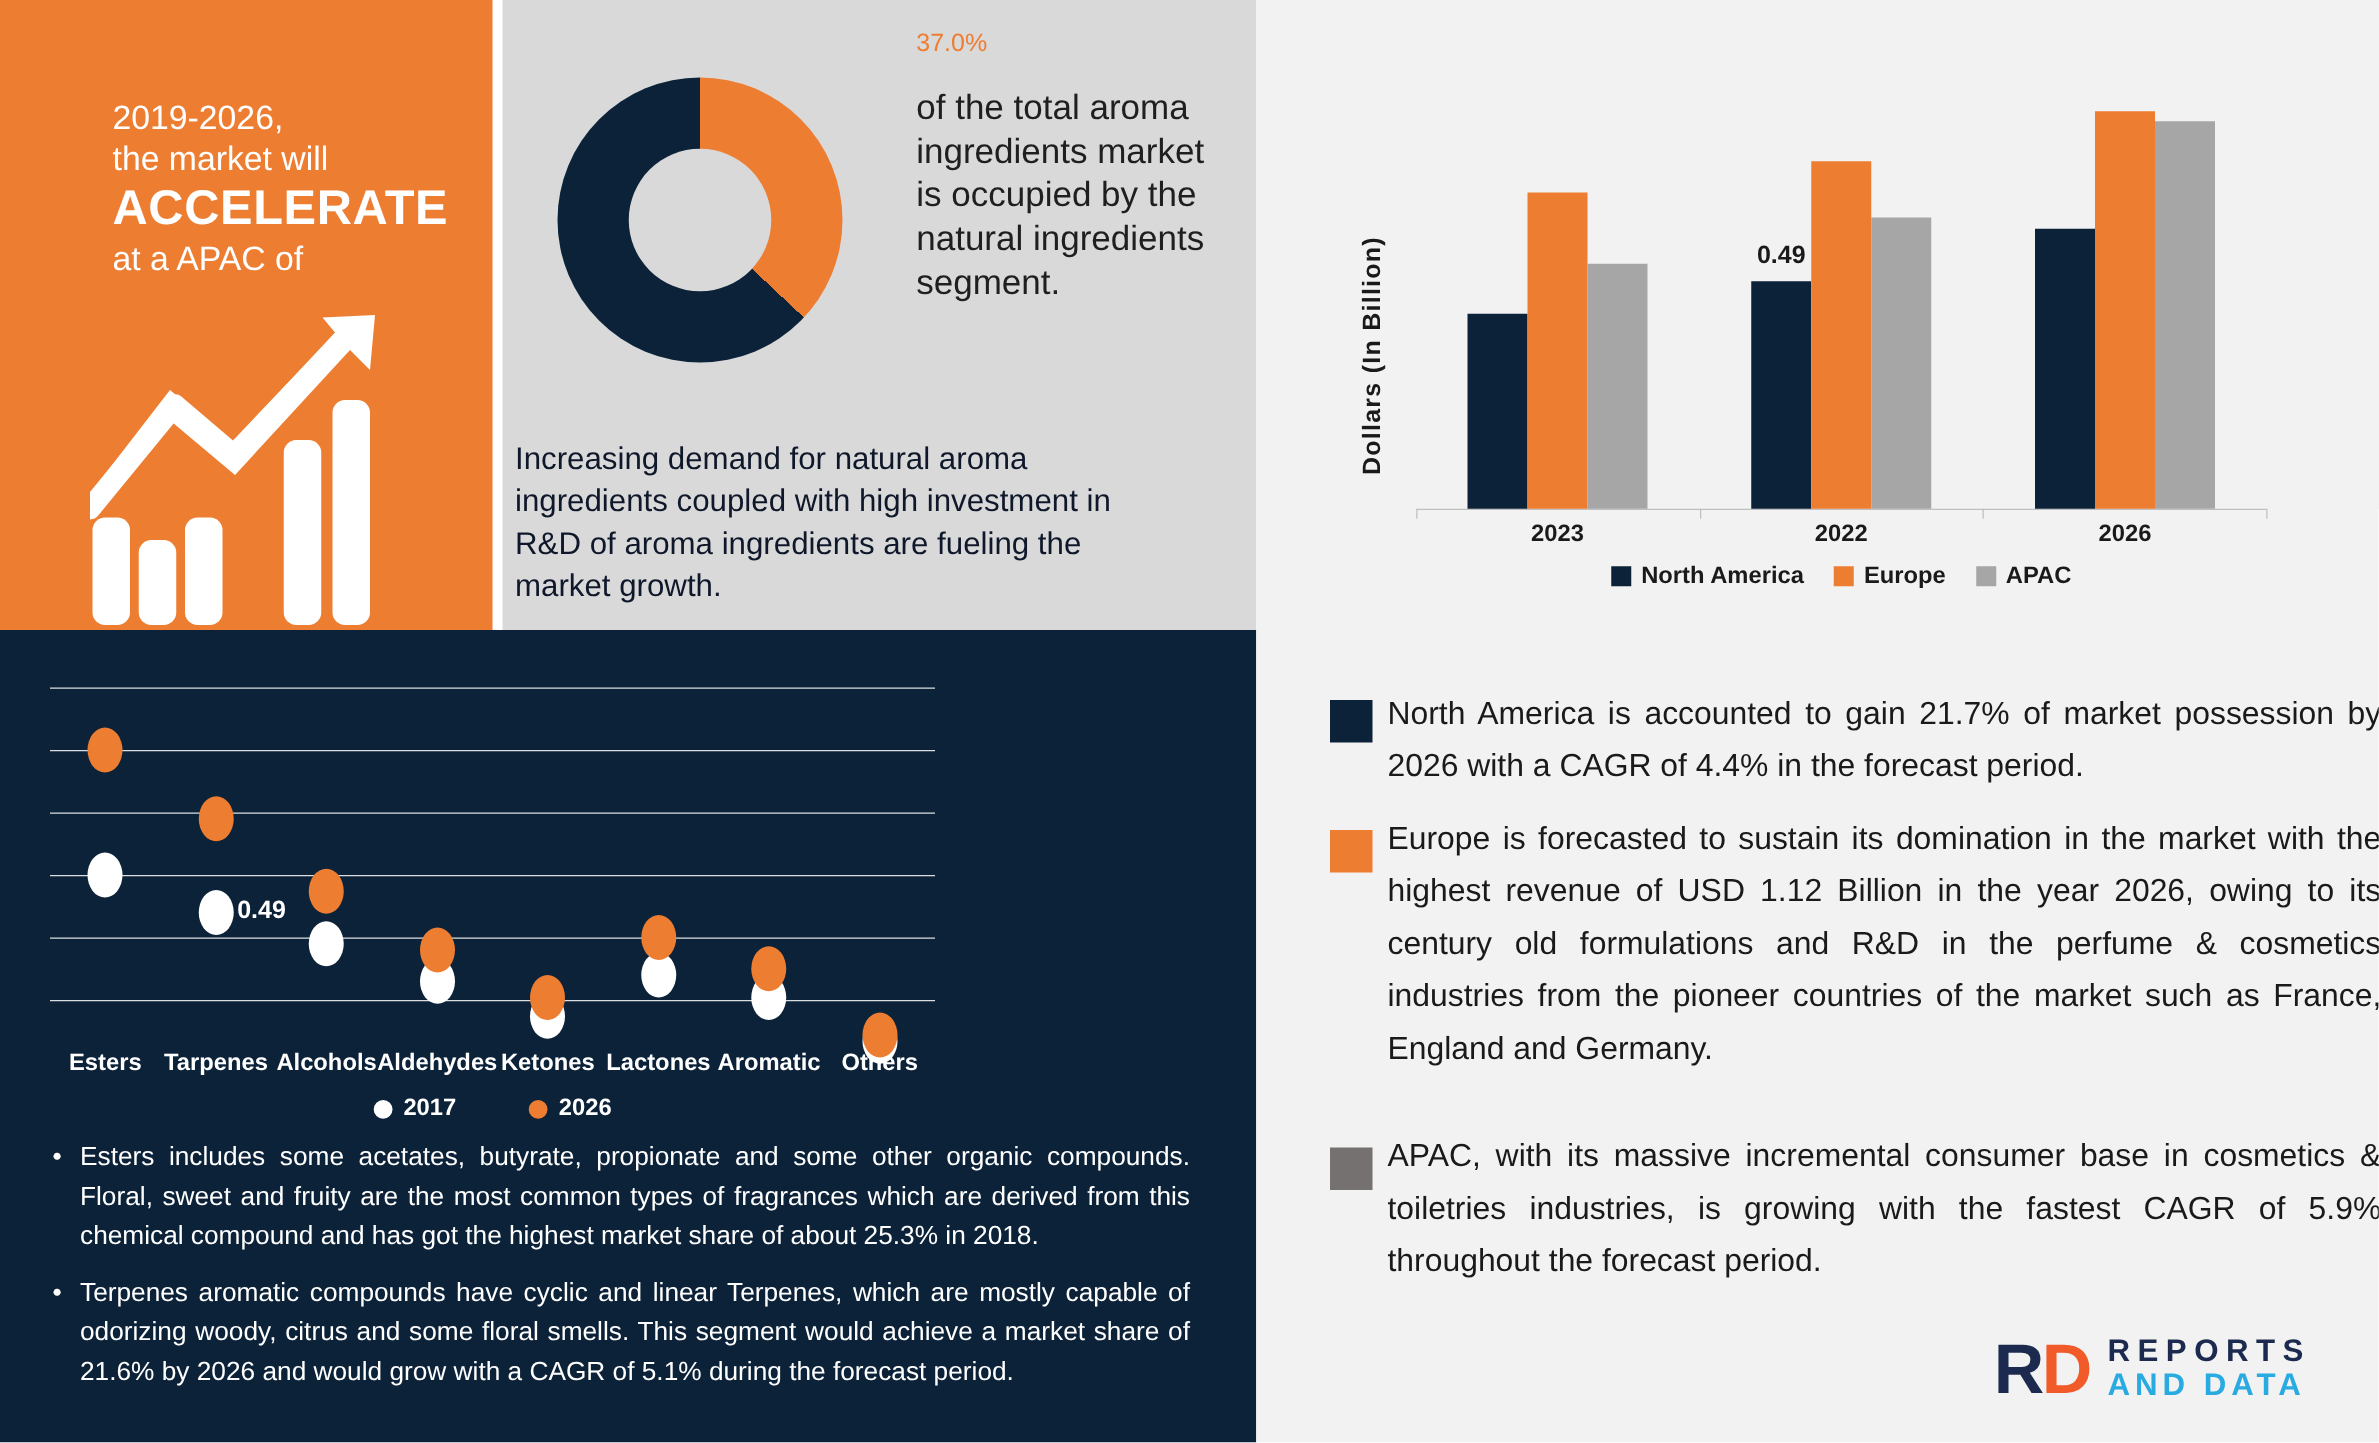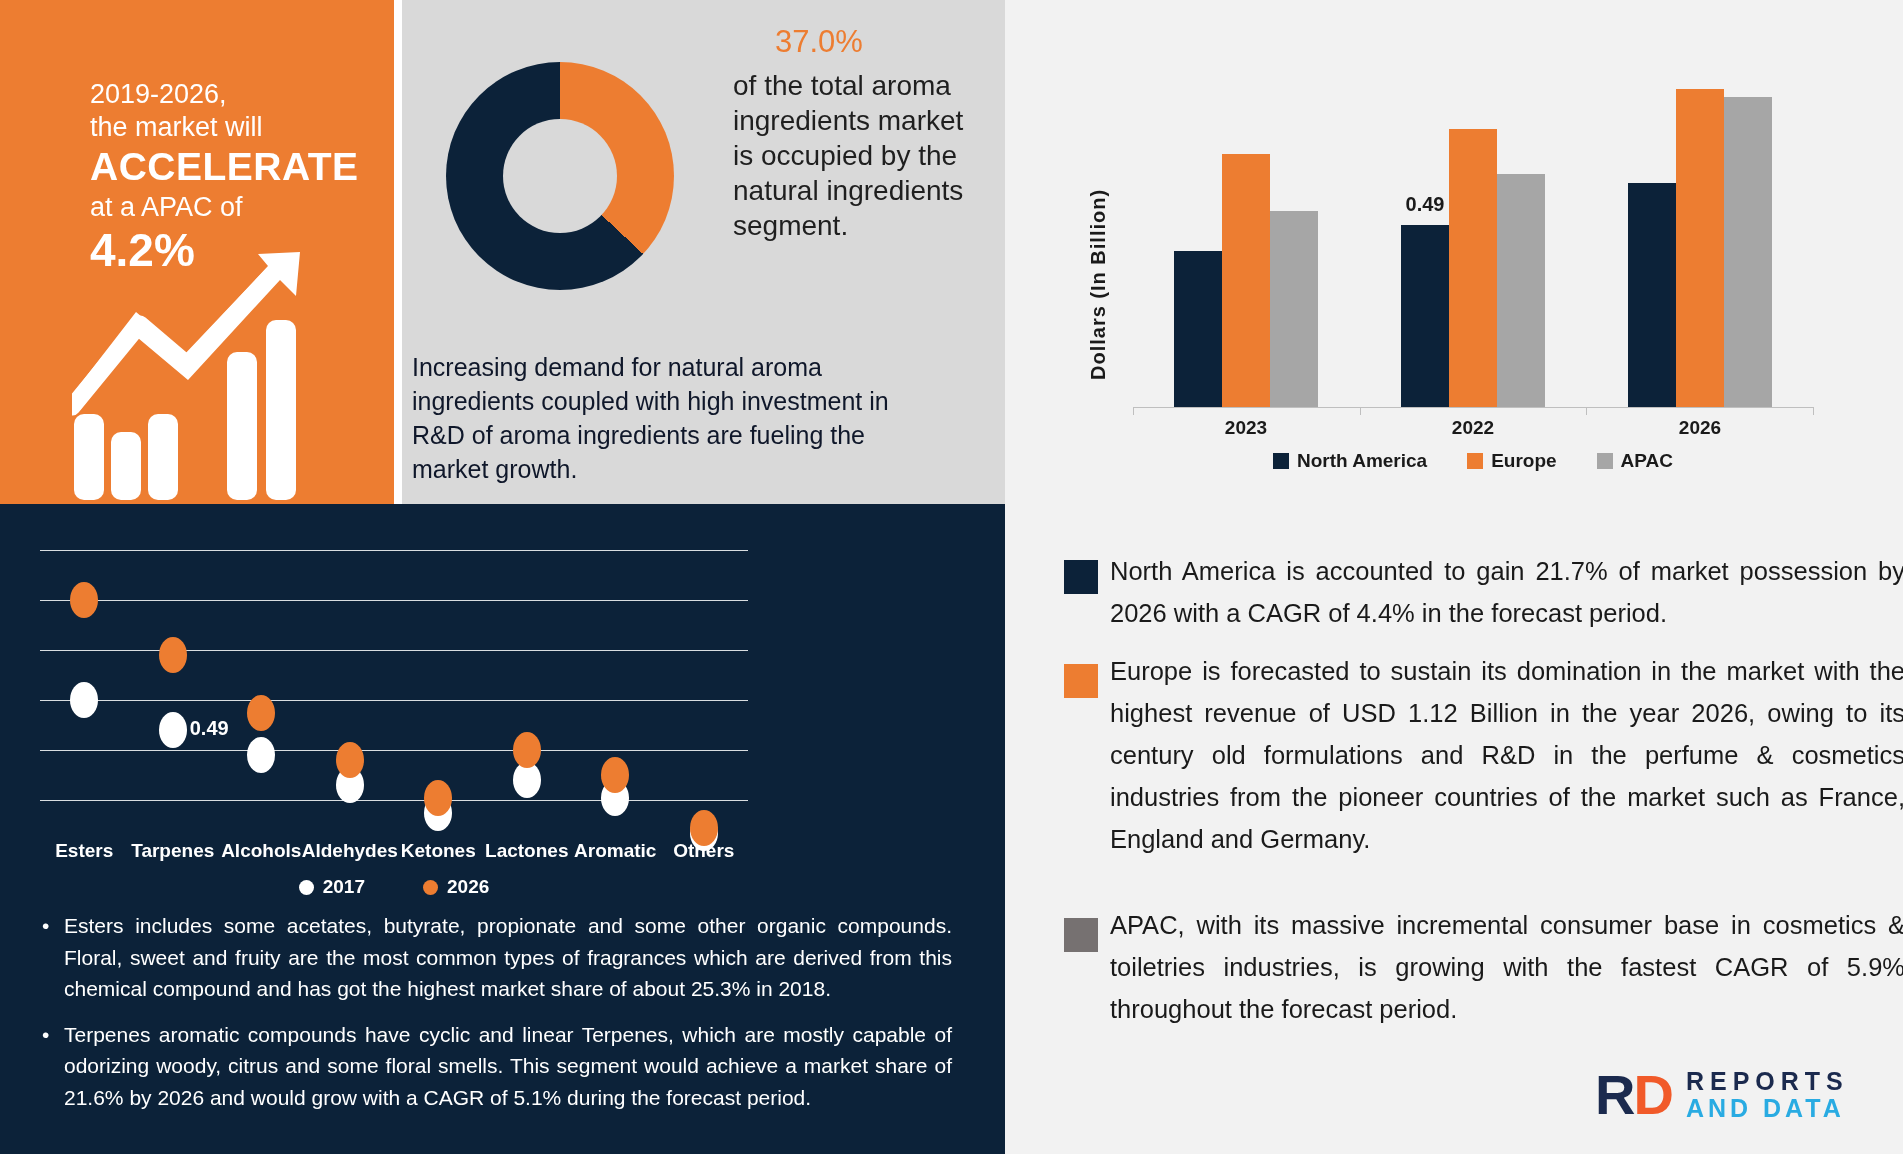--- a/index.html
+++ b/index.html
@@ -13,21 +13,21 @@
   .ob-period{font-size:27px;line-height:33px;}
   .ob-line2{font-size:27px;line-height:33px;}
   .ob-emph{font-size:39px;font-weight:bold;line-height:46px;letter-spacing:.5px;}
   .ob-line4{font-size:27px;line-height:34px;}
   .ob-cagr{font-size:46px;font-weight:bold;line-height:52px;}
   .growth-icon{position:absolute;left:72px;top:252px;}
   
   .gray-block{position:absolute;left:402px;top:0;width:603px;height:504px;background:#D9D9D9;}
   .donut{position:absolute;left:44px;top:62px;width:228px;height:228px;border-radius:50%;}
   .donut-hole{position:absolute;left:57px;top:57px;width:114px;height:114px;border-radius:50%;background:#D9D9D9;}
-  .donut-pct{position:absolute;left:331px;top:24px;font-size:31px;color:#ED7D31;margin-left:42px;}
+  .donut-pct{position:absolute;left:331px;top:24px;font-size:20px;color:#ED7D31;}
   .donut-headline{position:absolute;left:331px;top:68px;width:240px;font-size:28px;line-height:35px;color:#1f1f1f;}
   .donut-subtext{position:absolute;left:10px;top:350px;width:500px;font-size:25px;line-height:34px;color:#0f172a;}
   
   .navy-panel{position:absolute;left:0;top:504px;width:1005px;height:650px;background:#0C2239;}
   .gridline{position:absolute;left:40px;width:708px;height:1px;background:rgba(255,255,255,.85);}
   .dot{position:absolute;width:28px;height:36px;border-radius:50%;}
   .cat-label{position:absolute;top:336px;width:96px;text-align:center;color:#fff;font-weight:bold;font-size:19px;}
   .dot-point-label{position:absolute;color:#fff;font-weight:bold;font-size:20px;}
   .dot-legend{position:absolute;left:40px;top:372px;width:708px;display:flex;justify-content:center;gap:58px;color:#fff;font-weight:bold;font-size:19px;}
   .dot-legend .item{display:flex;align-items:center;text-align:right;}
@@ -37,21 +37,21 @@
   .navy-bullets .marker{position:absolute;left:2px;top:0;}
   
   .right-panel{position:absolute;left:1005px;top:0;width:898px;height:1154px;background:#F2F2F2;}
   #barchart{position:absolute;left:100px;top:0;width:740px;height:500px;}
   .bar{position:absolute;}
   .bc-axis{position:absolute;background:#BFBFBF;}
   .bc-year{position:absolute;top:417px;width:120px;text-align:center;font-weight:bold;font-size:19px;color:#1a1a1a;}
   .bc-label{position:absolute;width:80px;text-align:center;font-weight:bold;font-size:20px;color:#1a1a1a;}
   .ylabel{position:absolute;left:82px;top:120px;height:260px;display:flex;align-items:center;
           writing-mode:vertical-rl;transform:rotate(180deg);font-weight:bold;font-size:20px;color:#1a1a1a;letter-spacing:1px;}
-  #bar-legend{position:absolute;left:128px;top:450px;width:680px;display:flex;justify-content:center;gap:40px;font-weight:bold;font-size:19px;color:#1a1a1a;}
+  #bar-legend{position:absolute;left:128px;top:450px;width:680px;display:flex;justify-content:center;gap:24px;font-weight:bold;font-size:19px;color:#1a1a1a;}
   #bar-legend .item{display:flex;align-items:center;}
   #bar-legend .sq{width:16px;height:16px;display:inline-block;margin-right:8px;}
   .rb-square{position:absolute;left:59px;width:34px;height:34px;}
   .rb-text{position:absolute;left:105px;width:795px;font-size:25.5px;line-height:42px;color:#1a1a1a;text-align:justify;}
   
   .logo{position:absolute;left:590px;top:1062px;display:flex;align-items:center;}
   .logo-r{font-size:56px;font-weight:800;color:#1b2a4e;letter-spacing:-2px;}
   .logo-d{font-size:56px;font-weight:800;color:#F15A29;margin-right:12px;}
   .logo-text{display:flex;flex-direction:column;justify-content:center;}
   .logo-top{font-size:25px;font-weight:bold;color:#1b2a4e;letter-spacing:6px;line-height:27px;}
@@ -59,21 +59,20 @@
 </style>
 </head>
 <body>
 
 <section class="orange-block">
   <div class="ob-text">
     <div class="ob-period">2019-2026,</div>
     <div class="ob-line2">the market will</div>
     <div class="ob-emph">ACCELERATE</div>
     <div class="ob-line4">at a APAC of</div>
-    <div class="ob-cagr">4.2%</div>
   </div>
   <svg class="growth-icon" width="248" height="248" viewBox="0 0 248 248">
     <g fill="#ffffff">
       <rect x="2" y="162" width="30" height="86" rx="10"></rect>
       <rect x="39" y="180" width="30" height="68" rx="10"></rect>
       <rect x="76" y="162" width="30" height="86" rx="10"></rect>
       <rect x="155" y="100" width="30" height="148" rx="10"></rect>
       <rect x="194" y="68" width="30" height="180" rx="10"></rect>
       <polygon points="186,2 228,0 224,44 208,28 116,128 66,86 8,158 -4,148 64,60 114,102 196,14"></polygon>
     </g>

